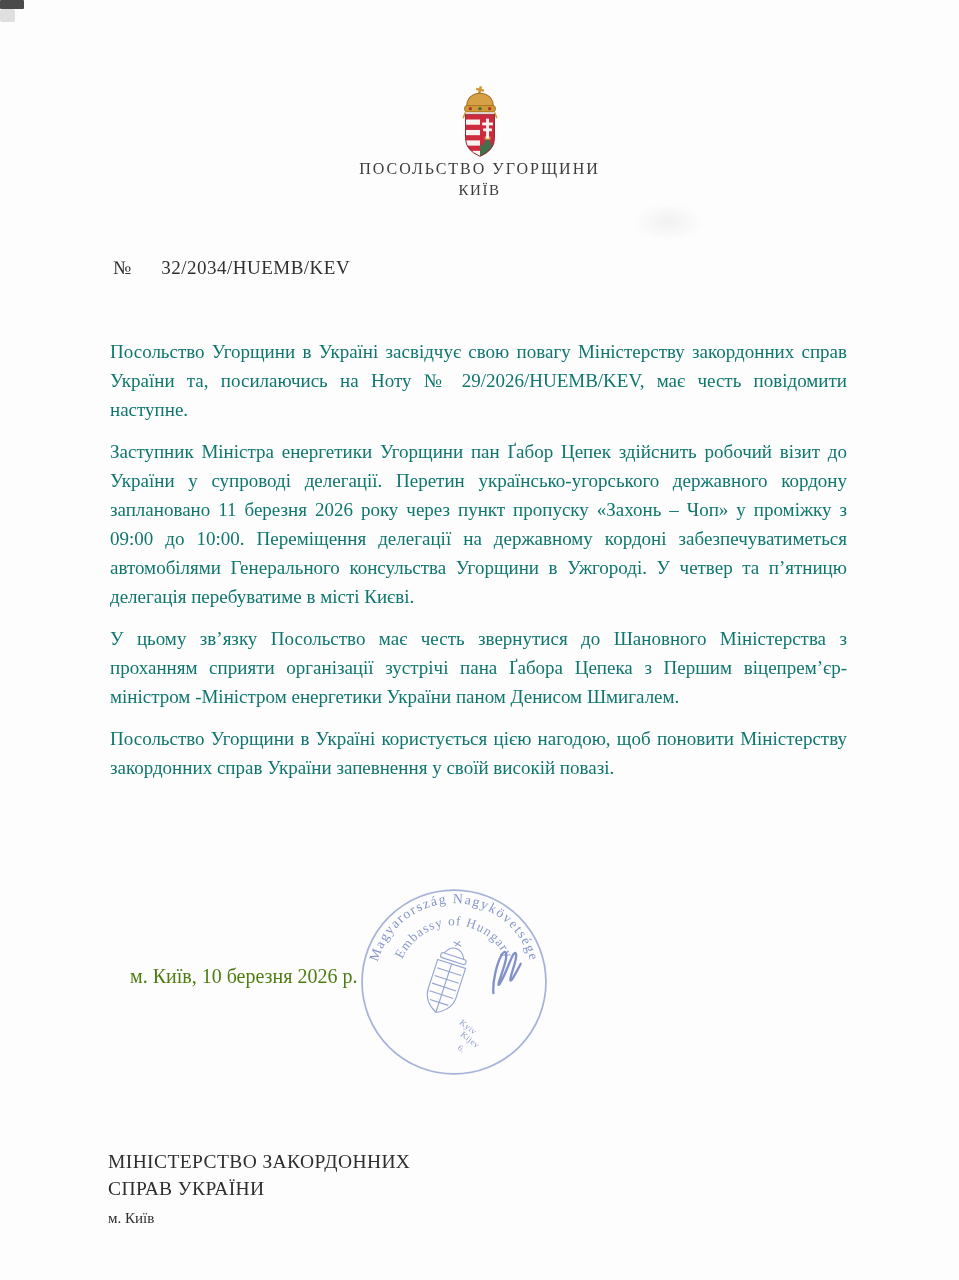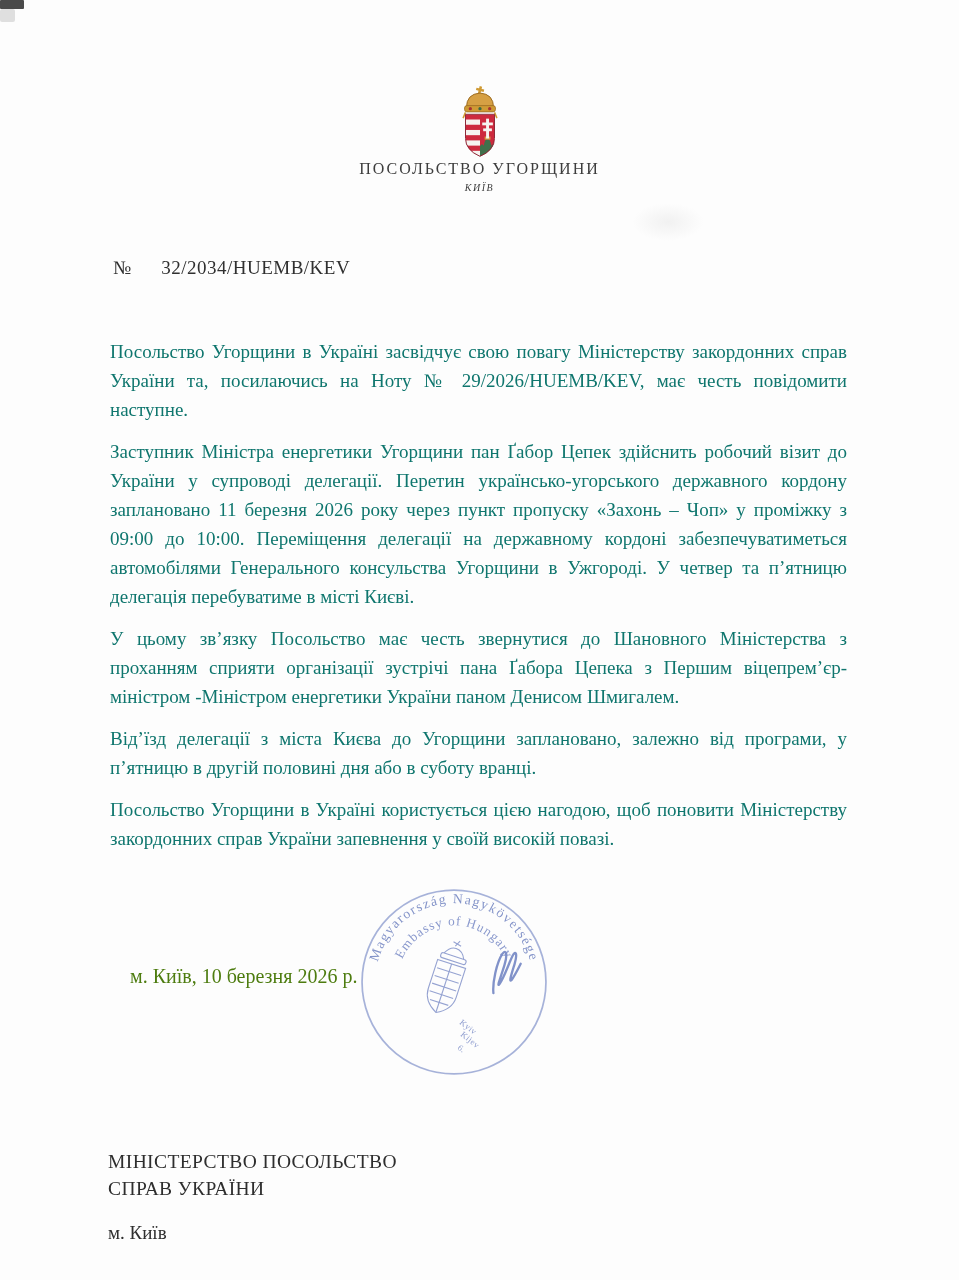--- a/index.html
+++ b/index.html
@@ -33,23 +33,22 @@
     position: absolute; left: 50%; top: 84px;
     transform: translateX(-50%);
   }
   .org-line1 {
     position: absolute; left: 0; top: 160px; width: 100%;
     text-align: center; font-size: 16px; letter-spacing: 2px;
     color: #3d3d3d;
   }
   .org-line2 {
     position: absolute; left: 0; top: 182px; width: 100%;
-    text-align: center; font-size: 10px; letter-spacing: 1.5px;
+    text-align: center; font-size: 15px; letter-spacing: 1.5px;
     color: #3d3d3d;
-    font-style: italic;
   }
   
   .ref {
     position: absolute; left: 113px; top: 257px;
     font-size: 19px; color: #303030;
   }
   .ref .num { margin-left: 30px; letter-spacing: .5px; }
   
   .body-text {
     position: absolute; left: 110px; top: 337px; width: 737px;
@@ -72,21 +71,21 @@
   .stamp text { font-family: "Liberation Serif", "DejaVu Serif", serif; }
   .stamp-t1 { font-size: 13.5px; letter-spacing: 1.6px; fill: #8494c9; }
   .stamp-t2 { font-size: 13px; letter-spacing: 1.1px; fill: #8a99cd; }
   .stamp-city { font-size: 8.5px; fill: #8a99cd; letter-spacing: .4px; }
   
   .footer {
     position: absolute; left: 108px; top: 1148px;
     color: #2e2e2e;
   }
   .footer .rcpt { font-size: 19.5px; line-height: 27px; letter-spacing: .4px; }
-  .footer .city { font-size: 19px; margin-top: 20px; }
+  .footer .city { font-size: 15px; margin-top: 8px; }
 </style>
 </head>
 <body>
 
 <div class="page">
 
   <div class="artifact-dark"></div>
   <div class="artifact-light"></div>
   <div class="smudge"></div>
 
@@ -126,21 +125,20 @@
   <div class="org-line2">КИЇВ</div>
 
   <div class="ref">
     <span>№</span><span class="num">32/2034/HUEMB/KEV</span>
   </div>
 
   <div class="body-text">
     <p>Посольство Угорщини в Україні засвідчує свою повагу Міністерству закордонних справ України та, посилаючись на Ноту № 29/2026/HUEMB/KEV, має честь повідомити наступне.</p>
     <p>Заступник Міністра енергетики Угорщини пан Ґабор Цепек здійснить робочий візит до України у супроводі делегації. Перетин українсько-угорського державного кордону заплановано 11 березня 2026 року через пункт пропуску «Захонь – Чоп» у проміжку з 09:00 до 10:00. Переміщення делегації на державному кордоні забезпечуватиметься автомобілями Генерального консульства Угорщини в Ужгороді. У четвер та п’ятницю делегація перебуватиме в місті Києві.</p>
     <p>У цьому зв’язку Посольство має честь звернутися до Шановного Міністерства з проханням сприяти організації зустрічі пана Ґабора Цепека з Першим віцепрем’єр-міністром -Міністром енергетики України паном Денисом Шмигалем.</p>
-    <p>Від’їзд делегації з міста Києва до Угорщини заплановано, залежно від програми, у п’ятницю в другій половині дня або в суботу вранці.</p>
     <p>Посольство Угорщини в Україні користується цією нагодою, щоб поновити Міністерству закордонних справ України запевнення у своїй високій повазі.</p>
   </div>
 
   <div class="date-line">м. Київ, 10 березня 2026 р.</div>
 
   <svg class="stamp" viewBox="0 0 190 190">
     <defs>
       <path id="arcOuter" d="M 27.5 134 A 78 78 0 1 1 162.5 134"></path>
       <path id="arcInner" d="M 46.5 123 A 56 56 0 1 1 143.5 123"></path>
     </defs>
@@ -160,18 +158,18 @@
       <path d="M86.5 76 V126"></path>
     </g>
     <text class="stamp-city" transform="translate(100 136) rotate(38)">Kyiv</text>
     <text class="stamp-city" transform="translate(101 148) rotate(38)">Kijev</text>
     <text class="stamp-city" transform="translate(98 161) rotate(38)">6.</text>
     <path d="M134 106 C133 96 137 76 143 67 C147 62 148 68 145 78 C141 91 137 101 140 97
              C145 90 149 77 153 69 C156 63 158 67 155 77 C152 87 149 96 152 93 C155 89 159 81 161 77" stroke="#7a8cc6" fill="none" stroke-width="2.3" stroke-linecap="round" stroke-linejoin="round" opacity="0.95"></path>
   </svg>
 
   <div class="footer">
-    <div class="rcpt">МІНІСТЕРСТВО ПОСОЛЬСТВО</div>
+    <div class="rcpt">МІНІСТЕРСТВО ЗАКОРДОННИХ</div>
     <div class="rcpt">СПРАВ УКРАЇНИ</div>
     <div class="city">м. Київ</div>
   </div>
 
 </div>
 
 </body></html>

